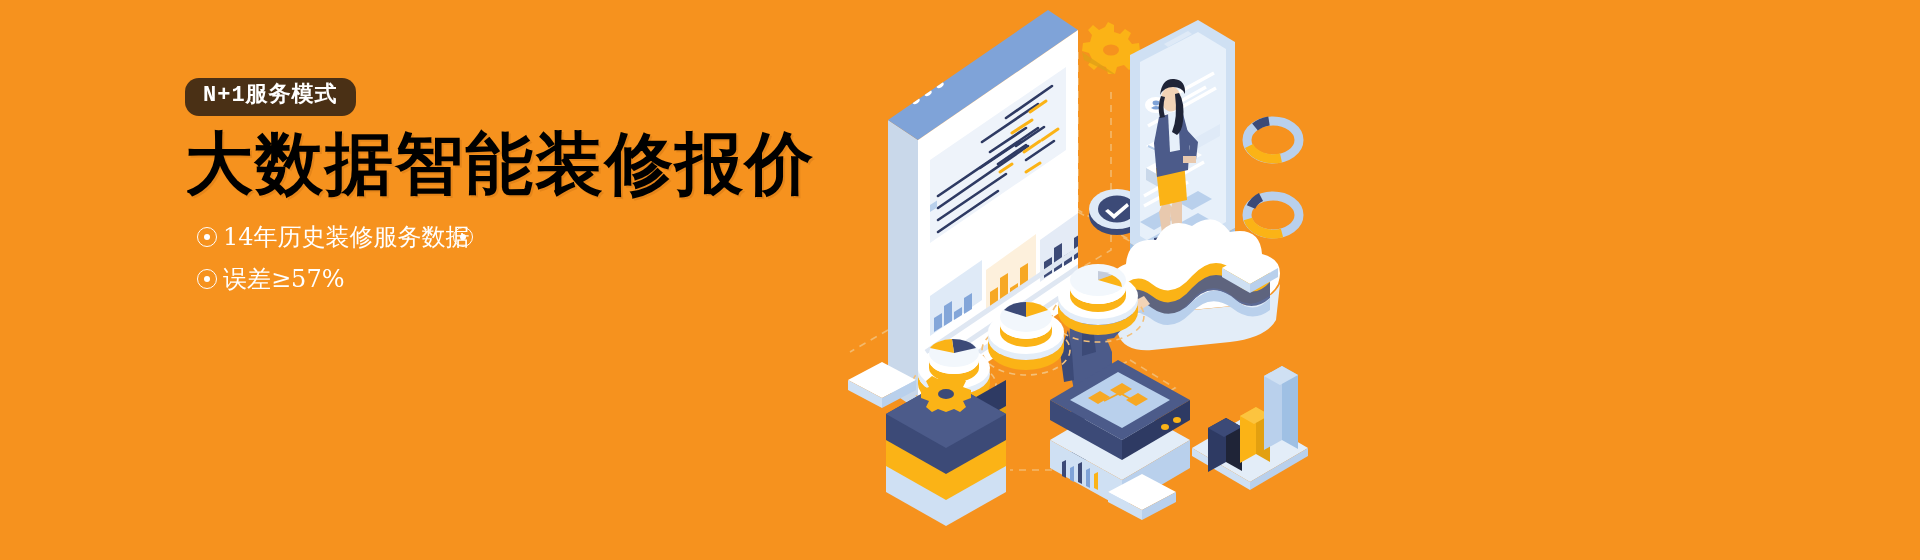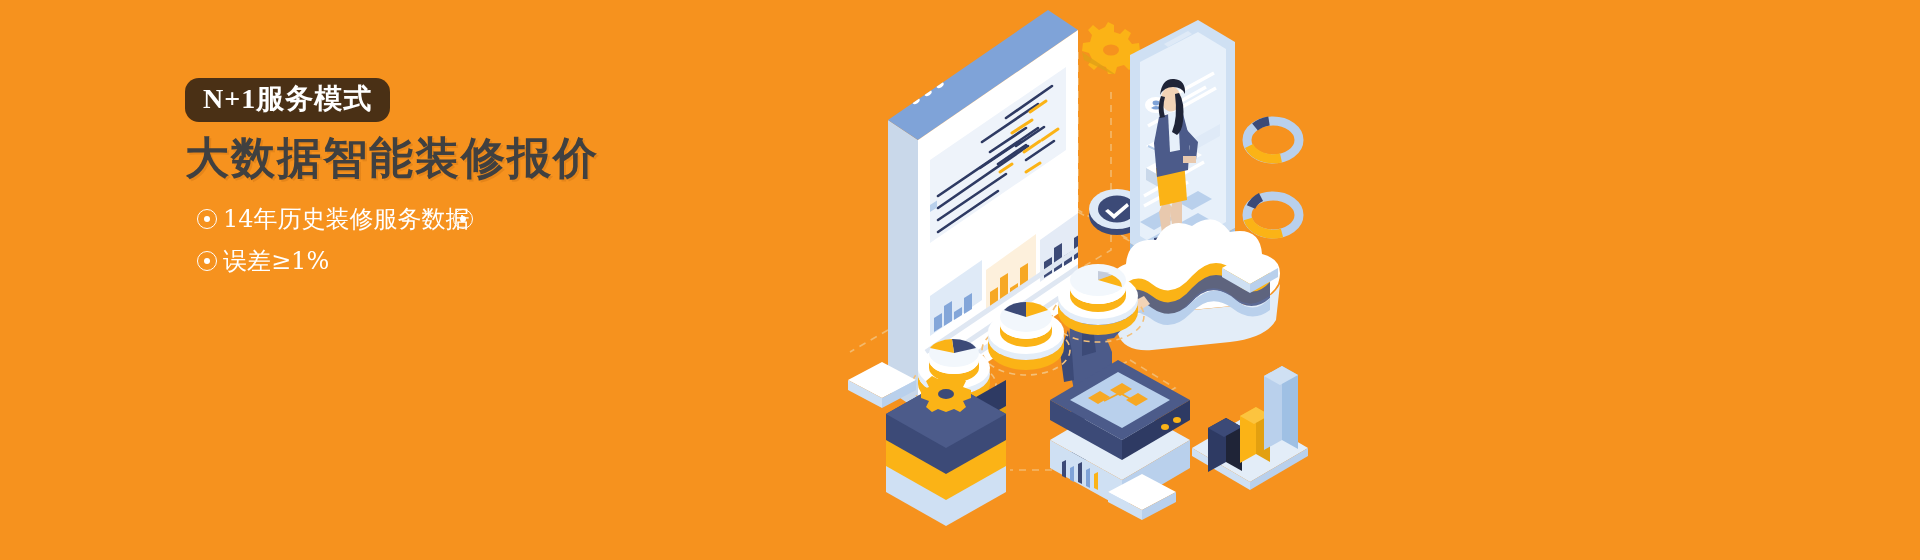--- a/index.html
+++ b/index.html
@@ -25,35 +25,35 @@
     left: 185px;
     top: 78px;
     width: 700px;
     z-index: 20;
   }
 
   .badge {
     display: inline-block;
     background: #4a3015;
     color: #ffffff;
-    font-family: Liberation Serif, serif;
-    font-size: 28px;
+    font-family: Liberation Mono, monospace;
+    font-size: 22px;
     font-weight: bold;
     letter-spacing: 1px;
     padding: 6px 18px 9px 18px;
     border-radius: 14px;
     line-height: 1.05;
     white-space: nowrap;
   }
 
   .headline {
     margin-top: 14px;
-    color: #404040;
+    color: #000000;
     font-family: "DejaVu Sans", "Liberation Sans", sans-serif;
-    font-size: 44px;
+    font-size: 68px;
     font-weight: bold;
     letter-spacing: 2px;
     line-height: 1.0;
     white-space: nowrap;
     text-shadow: 2px 2px 0 rgba(180,95,10,0.25);
   }
 
   .bullets {
     margin-top: 26px;
     margin-left: 12px;
@@ -125,21 +125,21 @@
         </div>
         <div class="bullet-item">
           <span class="bullet-icon"></span>
         </div>
       </div>
 
 
       <div class="bullet-row">
         <div class="bullet-item col1">
           <span class="bullet-icon"></span>
-          <span>误差≥1%</span>
+          <span>误差≥57%</span>
         </div>
       </div>
 
     </div>
   </div>
 
   <div class="illustration">
     <svg width="640" height="560" viewBox="0 0 640 560" xmlns="http://www.w3.org/2000/svg">
       <defs>
         <clipPath id="clipWin">

